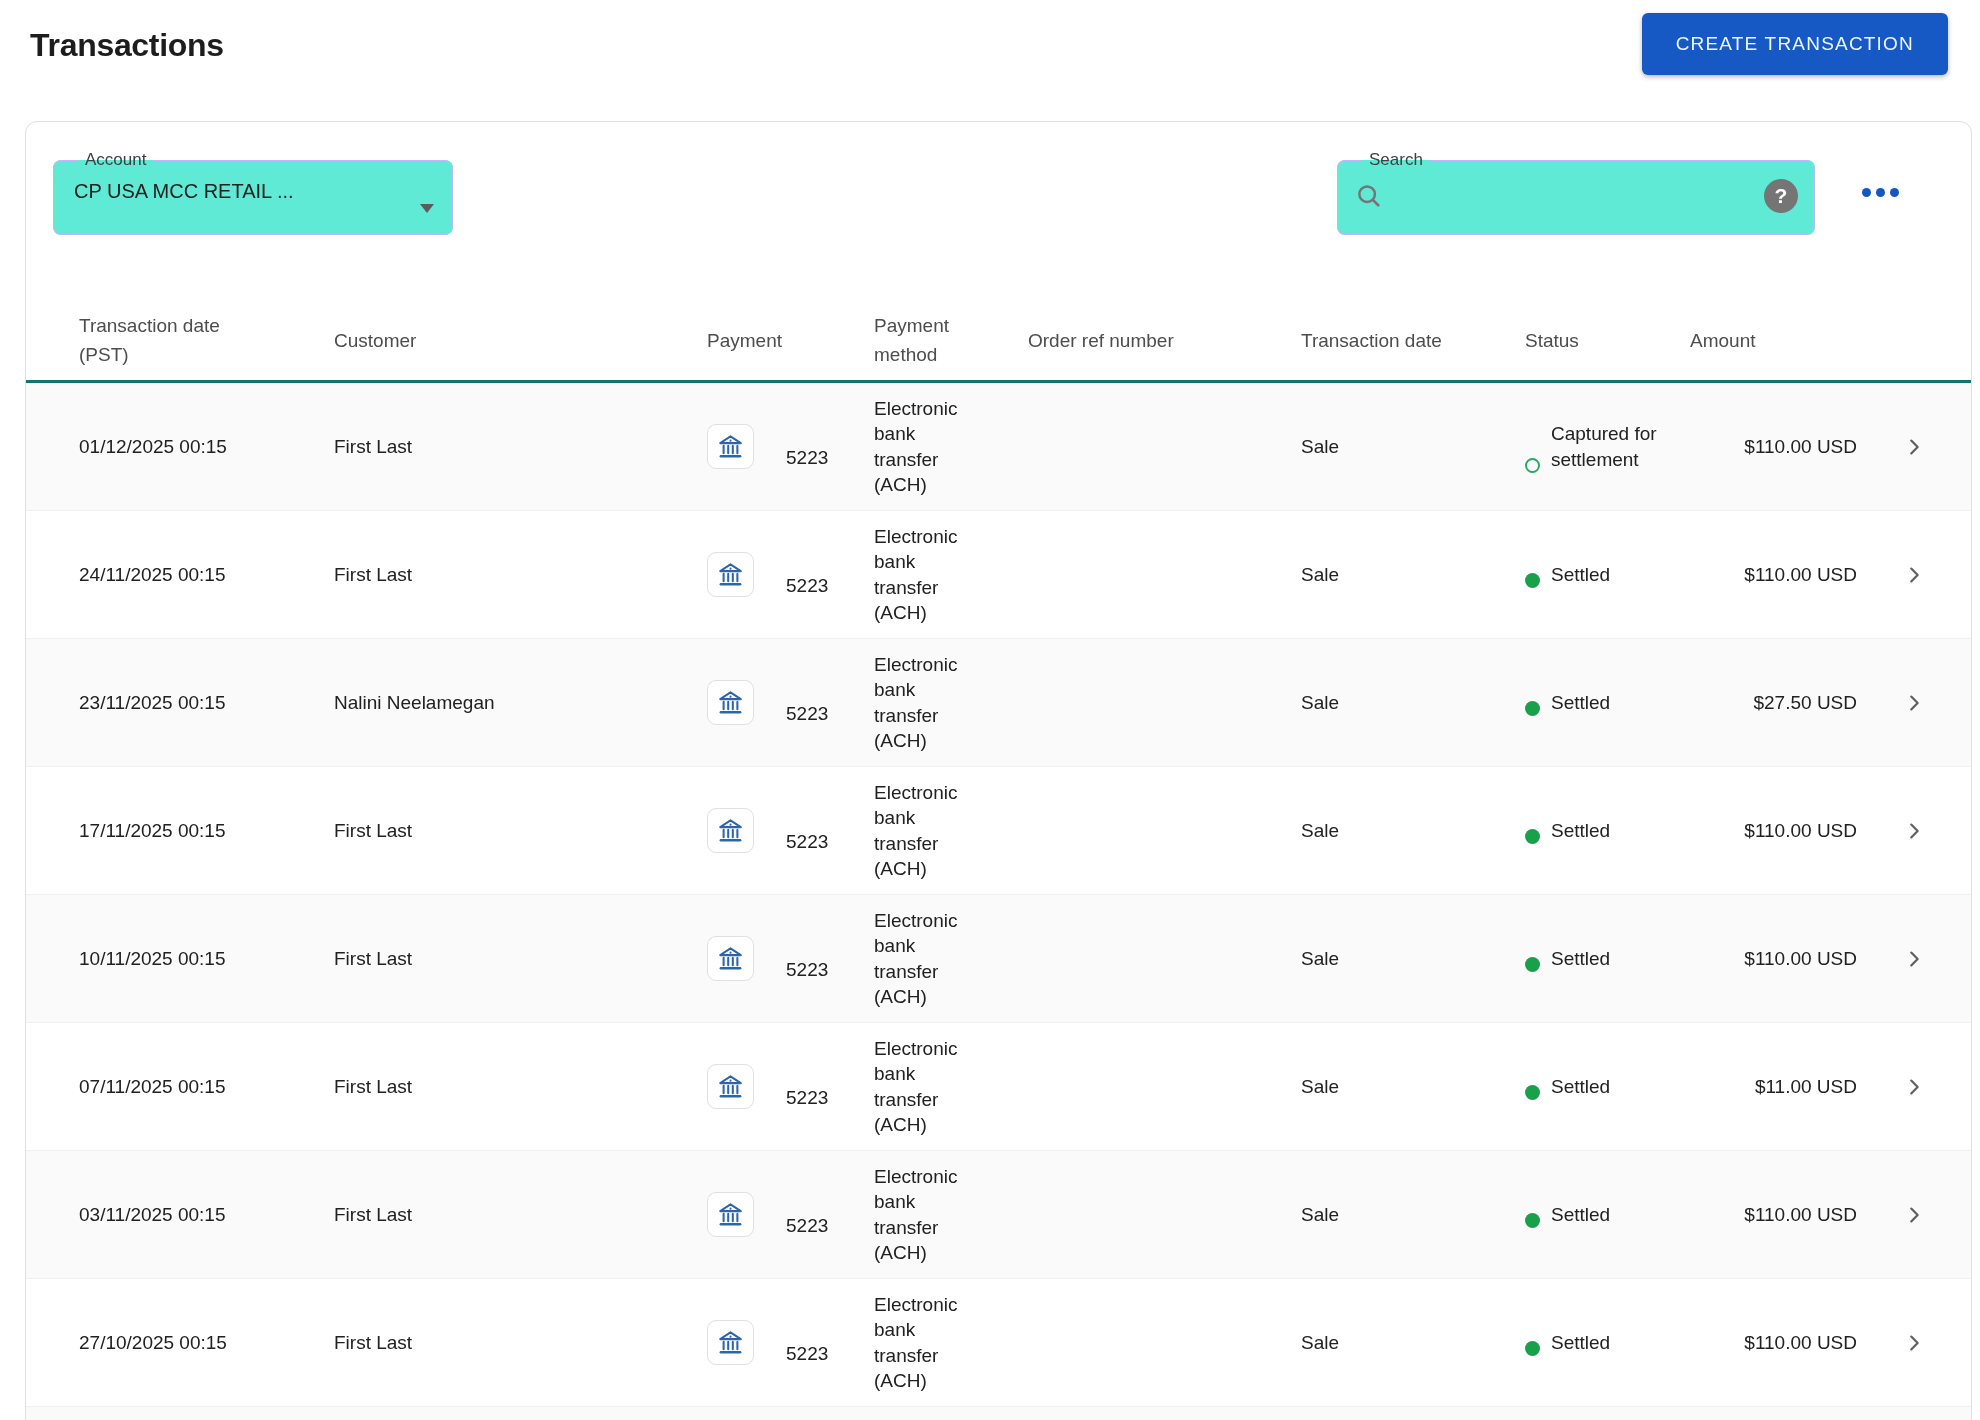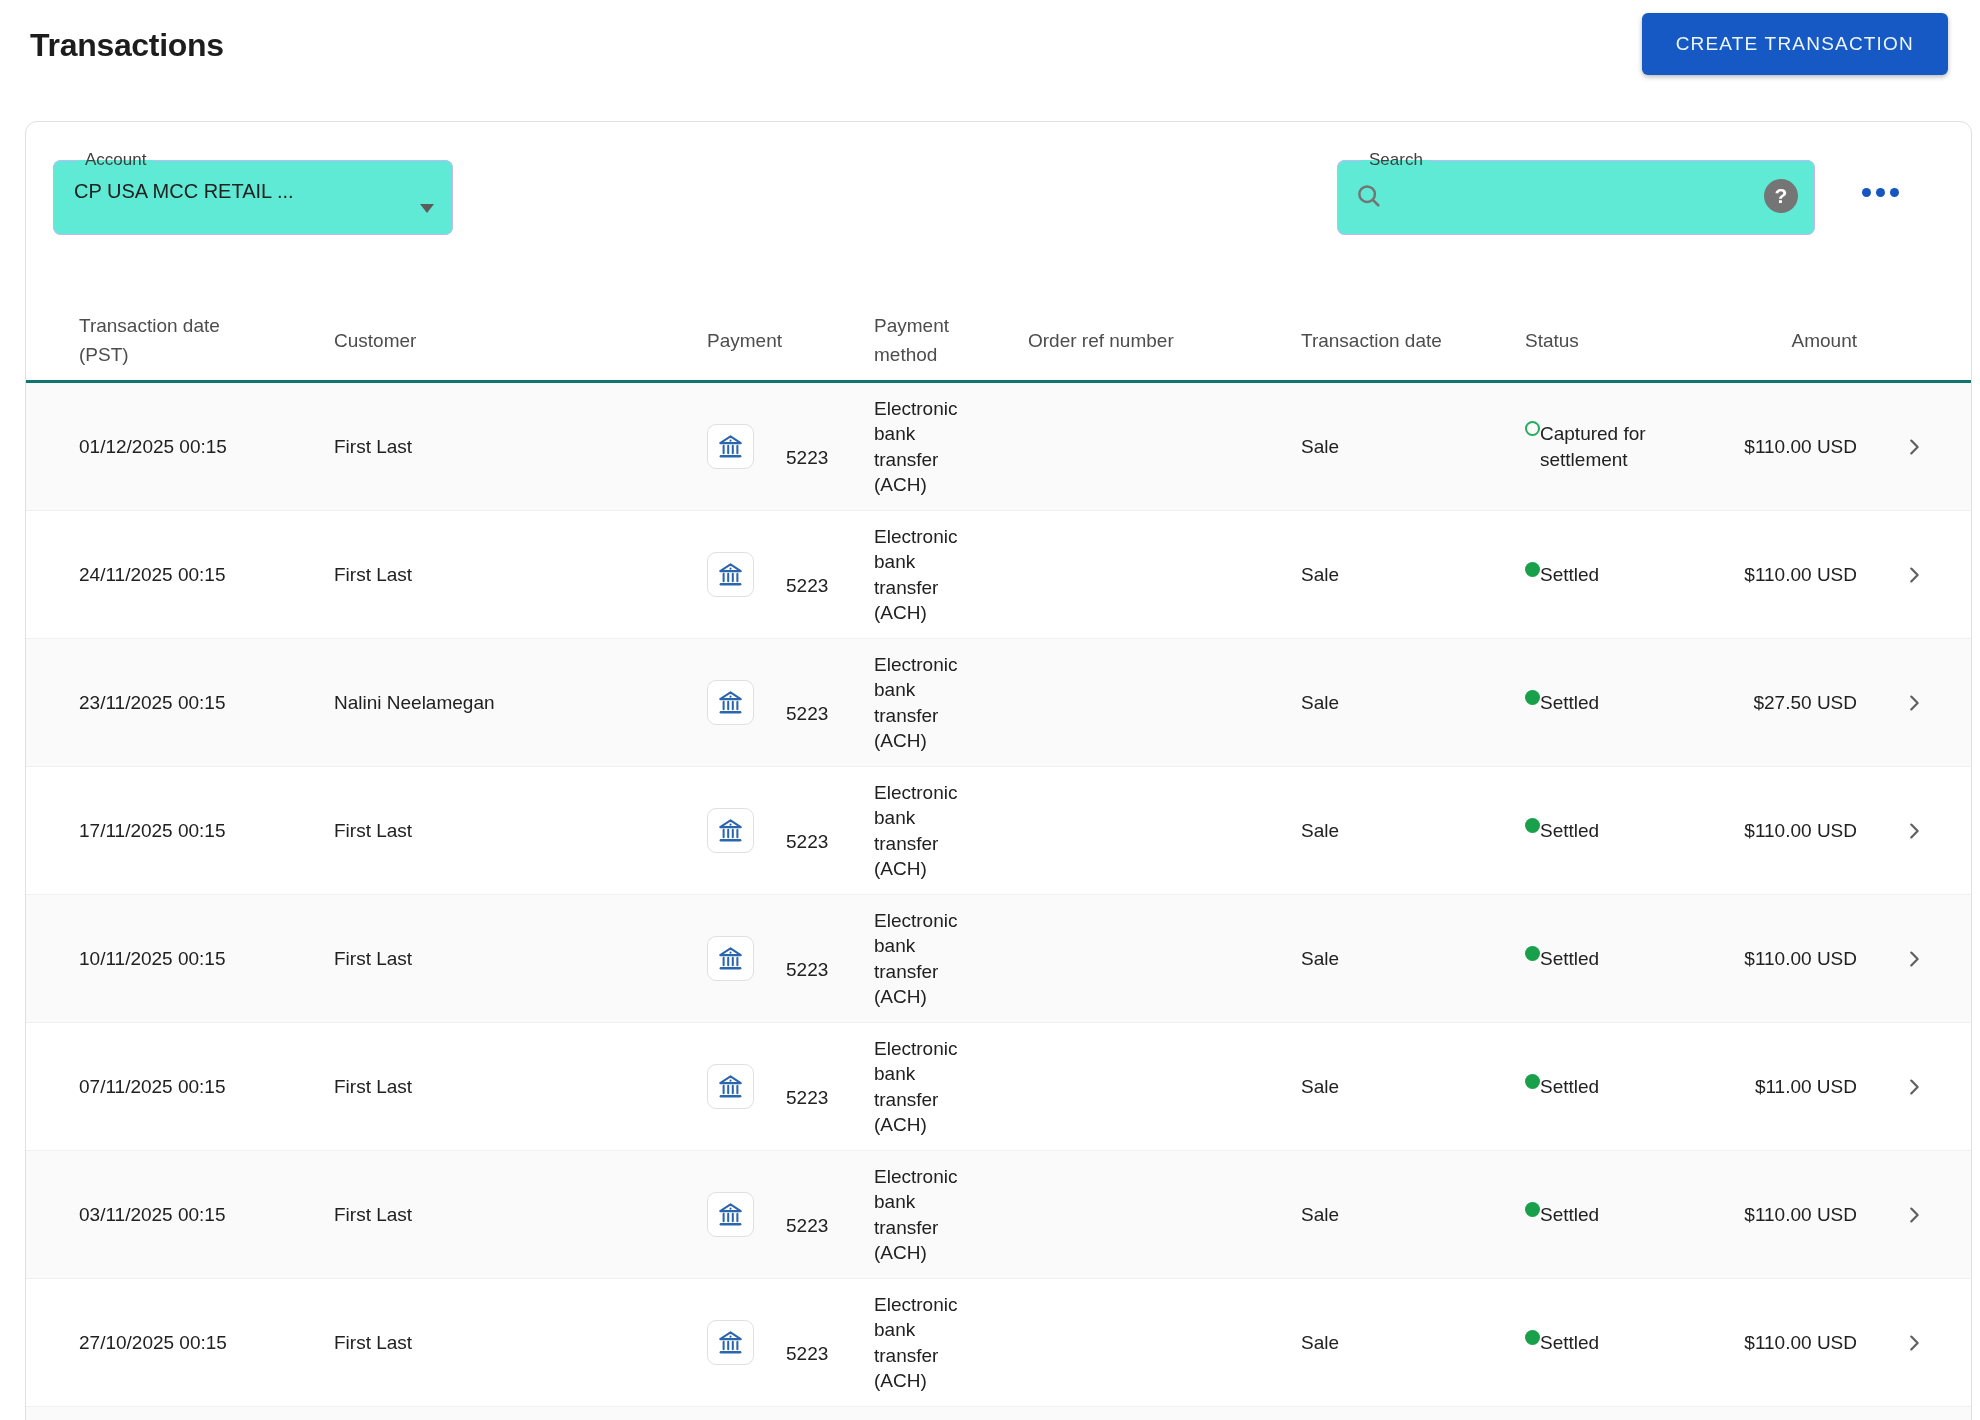--- a/index.html
+++ b/index.html
@@ -52,30 +52,30 @@
 
   
   .grid-row { display:grid;
     grid-template-columns:255px 373px 167px 154px 273px 224px 165px 167px 1fr;
     padding-left:53px; align-items:center; }
   .thead { margin-top:65px; height:83px; border-bottom:3px solid #0f766e;
     color:#4d4d4d; font-size:19px; }
   .thead .hc { line-height:29px; }
   .hc-date { max-width:170px; }
   .hc-method { max-width:102px; }
-  .hc-amount { text-align:right; }
+  .hc-amount { text-align:left; }
 
   .trow { height:128px; border-bottom:1px solid #f0f0f0; font-size:19px; color:#212121;
     cursor:pointer; background:#fff; }
   .trow.striped { background:#fafafa; }
   .cell-payment { display:flex; align-items:flex-end; gap:32px; }
   .pm-iconbox { width:47px; height:45px; border:1px solid #e0e0e0; border-radius:9px;
     background:#fff; display:flex; align-items:center; justify-content:center; }
   .cell-method { max-width:106px; line-height:25.5px; }
-  .cell-status { display:flex; align-items:flex-start; }
+  .cell-status { display:flex; align-items:flex-end; gap:11px; }
   .status-dot { width:15px; height:15px; border-radius:50%; flex:0 0 auto; }
   .status-dot.filled { background:#18a04b; }
   .status-dot.ring { border:2.5px solid #23ad5c; background:transparent; }
   .status-text { max-width:112px; line-height:26px; }
   .cell-amount { text-align:right; }
   .cell-chevron { display:flex; justify-content:center; }
 </style>
 </head>
 <body>
 

